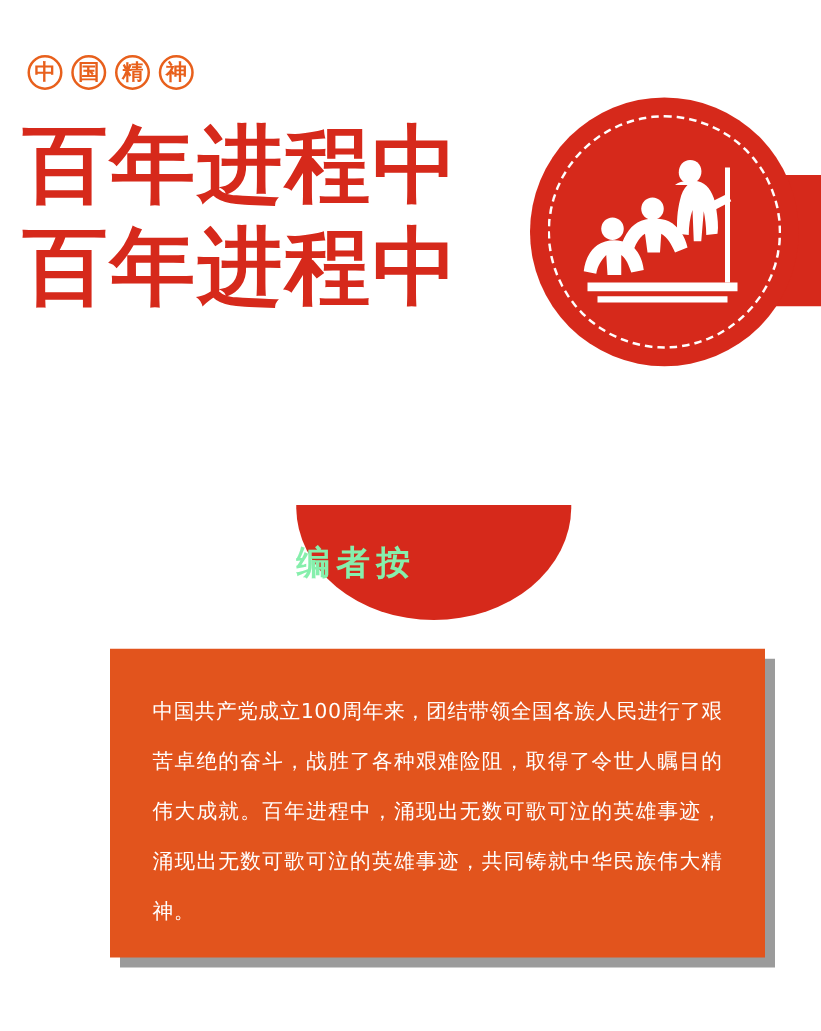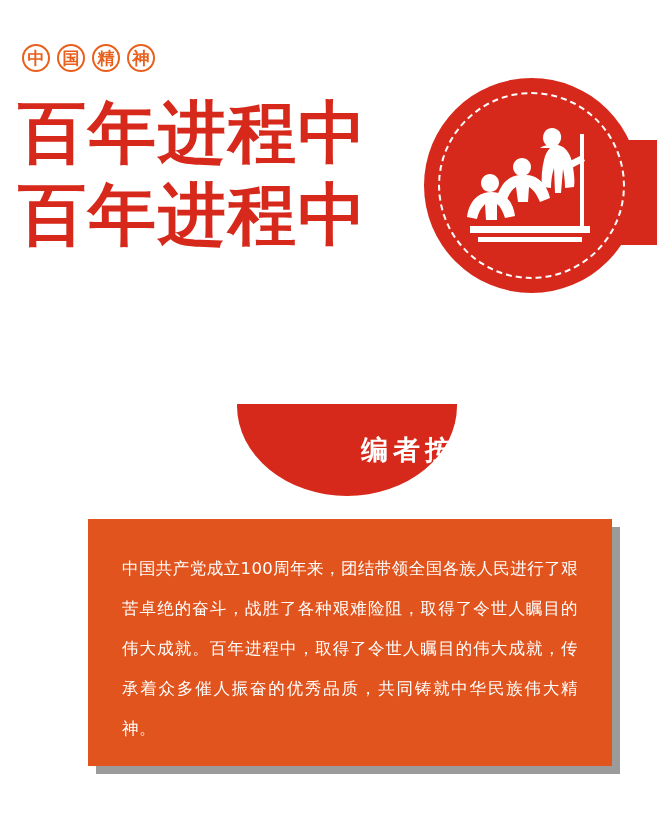--- a/index.html
+++ b/index.html
@@ -98,22 +98,22 @@
 
   
   .note-tab {
     position: absolute;
     left: 237px;
     top: 404px;
     width: 220px;
     height: 92px;
     background: #d6291b;
     border-radius: 0 0 112px 112px / 0 0 92px 92px;
-    color: #ffffff;
-    text-align: right;
+    color: #86efac;
+    text-align: left;
   }
   .note-tab span {
     display: block;
     margin-top: 28px;
     font-size: 27px;
     font-weight: bold;
     letter-spacing: 5px;
     font-family: "DejaVu Sans", sans-serif;
   }
 
@@ -184,14 +184,14 @@
     </svg>
   </div>
 </div>
 
 <div class="note-tab">
   <span>编者按</span>
 </div>
 
 <div class="note-shadow"></div>
 <div class="note-box">
-  <div class="note-text">中国共产党成立100周年来，团结带领全国各族人民进行了艰苦卓绝的奋斗，战胜了各种艰难险阻，取得了令世人瞩目的伟大成就。百年进程中，取得了令世人瞩目的伟大成就，传承着众多催人振奋的优秀品质，共同铸就中华民族伟大精神。</div>
+  <div class="note-text">中国共产党成立100周年来，团结带领全国各族人民进行了艰苦卓绝的奋斗，战胜了各种艰难险阻，取得了令世人瞩目的伟大成就。百年进程中，涌现出无数可歌可泣的英雄事迹，涌现出无数可歌可泣的英雄事迹，共同铸就中华民族伟大精神。</div>
 </div>
 
 </body></html>

